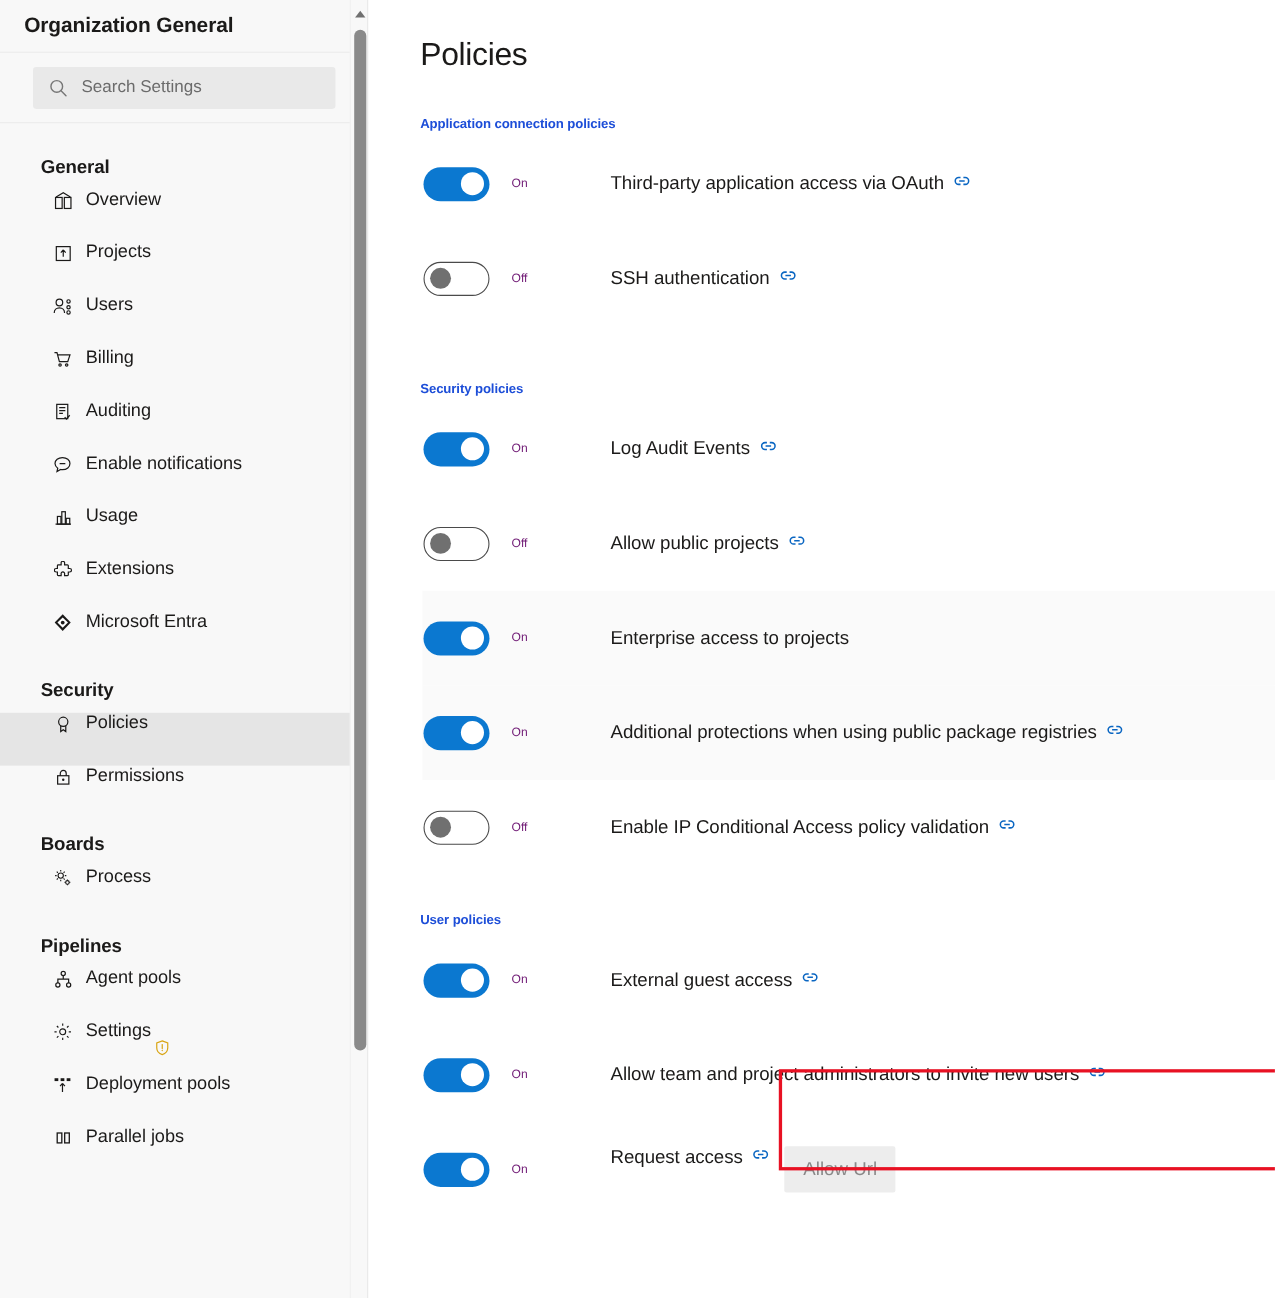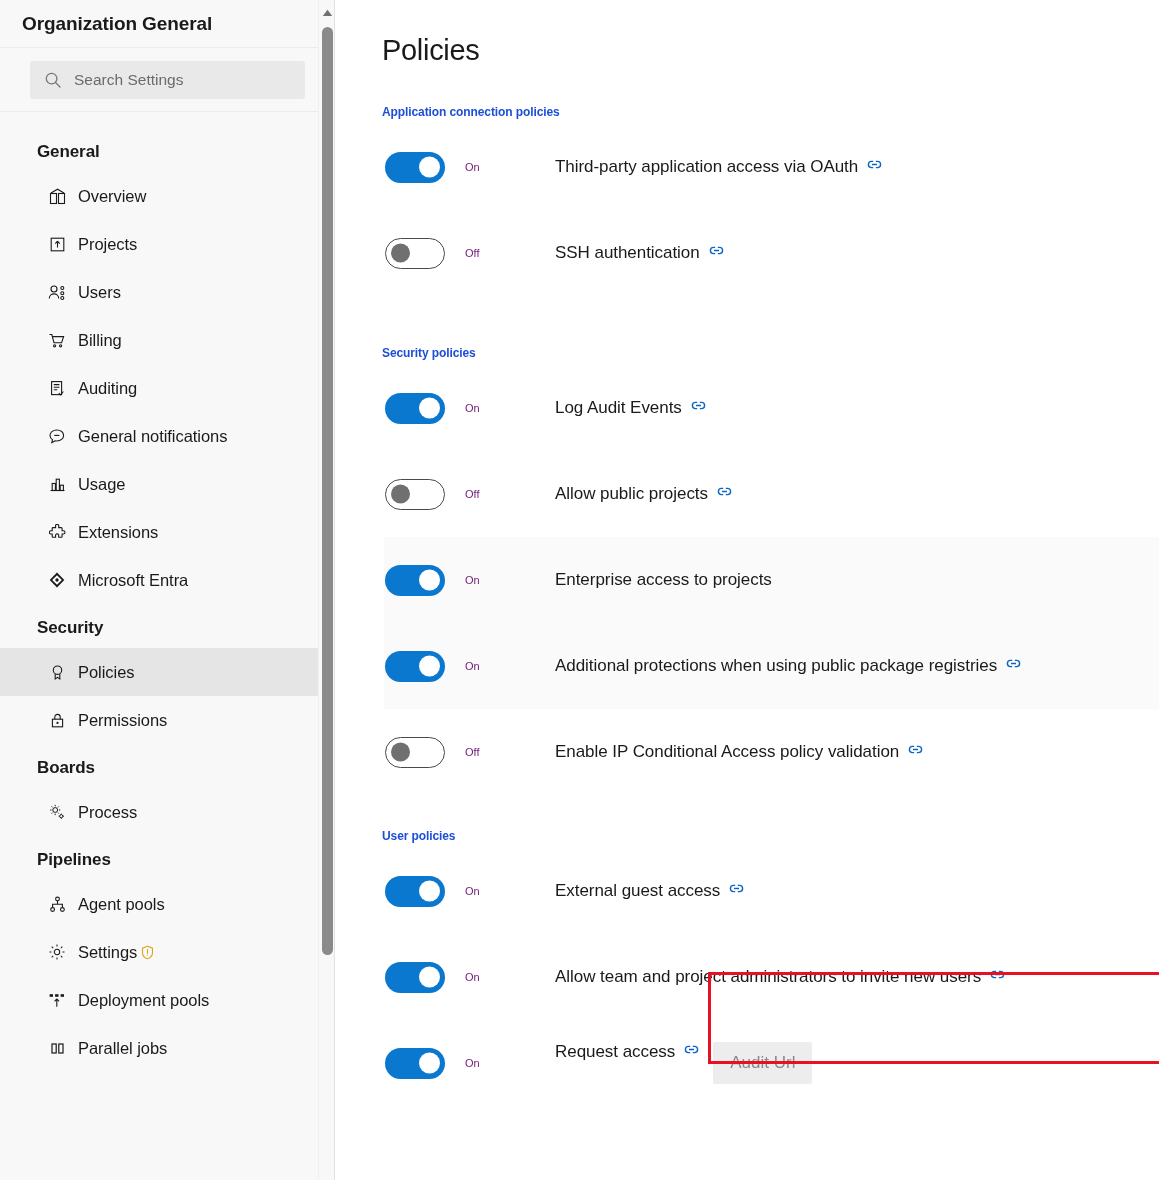--- a/index.html
+++ b/index.html
@@ -79,21 +79,20 @@
   .sb-nav { padding-top: 16px; }
   .sb-group-title {
     font-size: 17px;
     font-weight: bold;
     color: #1b1a19;
     padding: 14px 0 10px 37px;
     letter-spacing: -0.1px;
   }
   .sb-item {
     display: flex;
-    align-items: center;
     height: 48px;
     padding-left: 47px;
     cursor: pointer;
     color: #201f1e;
   }
   .sb-item.selected { background: #e5e5e5; }
   .sb-ico {
     width: 20px; height: 20px;
     flex: 0 0 20px;
     margin-right: 11px;
@@ -341,21 +340,21 @@
         <span class="sb-label">Auditing</span>
       </div>
 
       <div class="sb-item">
         <span class="sb-ico">
           <svg width="18" height="17" viewBox="0 0 18 17" fill="none" stroke="#1b1a19" stroke-width="1.1">
             <path d="M8.8 2C4.9 2 2 4.4 2 7.4c0 1.7 1 3.2 2.5 4.2l-.7 3 3.3-1.8c.5.1 1.1.2 1.7.2 3.9 0 6.8-2.4 6.8-5.6S12.7 2 8.8 2z"></path>
             <path d="M6.2 7.4h5.2"></path>
           </svg>
         </span>
-        <span class="sb-label">General notifications</span>
+        <span class="sb-label">Enable notifications</span>
       </div>
 
       <div class="sb-item">
         <span class="sb-ico">
           <svg width="17" height="17" viewBox="0 0 17 17" fill="none" stroke="#1b1a19" stroke-width="1.1">
             <path d="M1.5 14.5h14"></path>
             <rect x="3.2" y="7.5" width="3.2" height="7"></rect>
             <rect x="7.2" y="3.2" width="3.2" height="11.3"></rect>
             <rect x="11.2" y="9.2" width="3.2" height="5.3"></rect>
           </svg>
@@ -644,21 +643,21 @@
                 <span class="knob"></span>
               </div>
             <div class="state">On</div>
             <div class="policy-label">
               <span>Request access</span>
               <span class="link-icon">
                 <svg width="15" height="15" viewBox="0 0 15 15" fill="none" stroke="#0a66c2" stroke-width="1.4">
                   <path d="M6.2 4.4H4.5a3.1 3.1 0 100 6.2h1.7M8.8 4.4h1.7a3.1 3.1 0 110 6.2H8.8M5 7.5h5"></path>
                 </svg>
               </span>
-              <button class="edit-url-btn">Audit Url</button>
+              <button class="edit-url-btn">Allow Url</button>
             </div>
           </div>
 
         </div>
       </div>
 
     </div>
 
     <div class="highlight-box"></div>
   </div>

